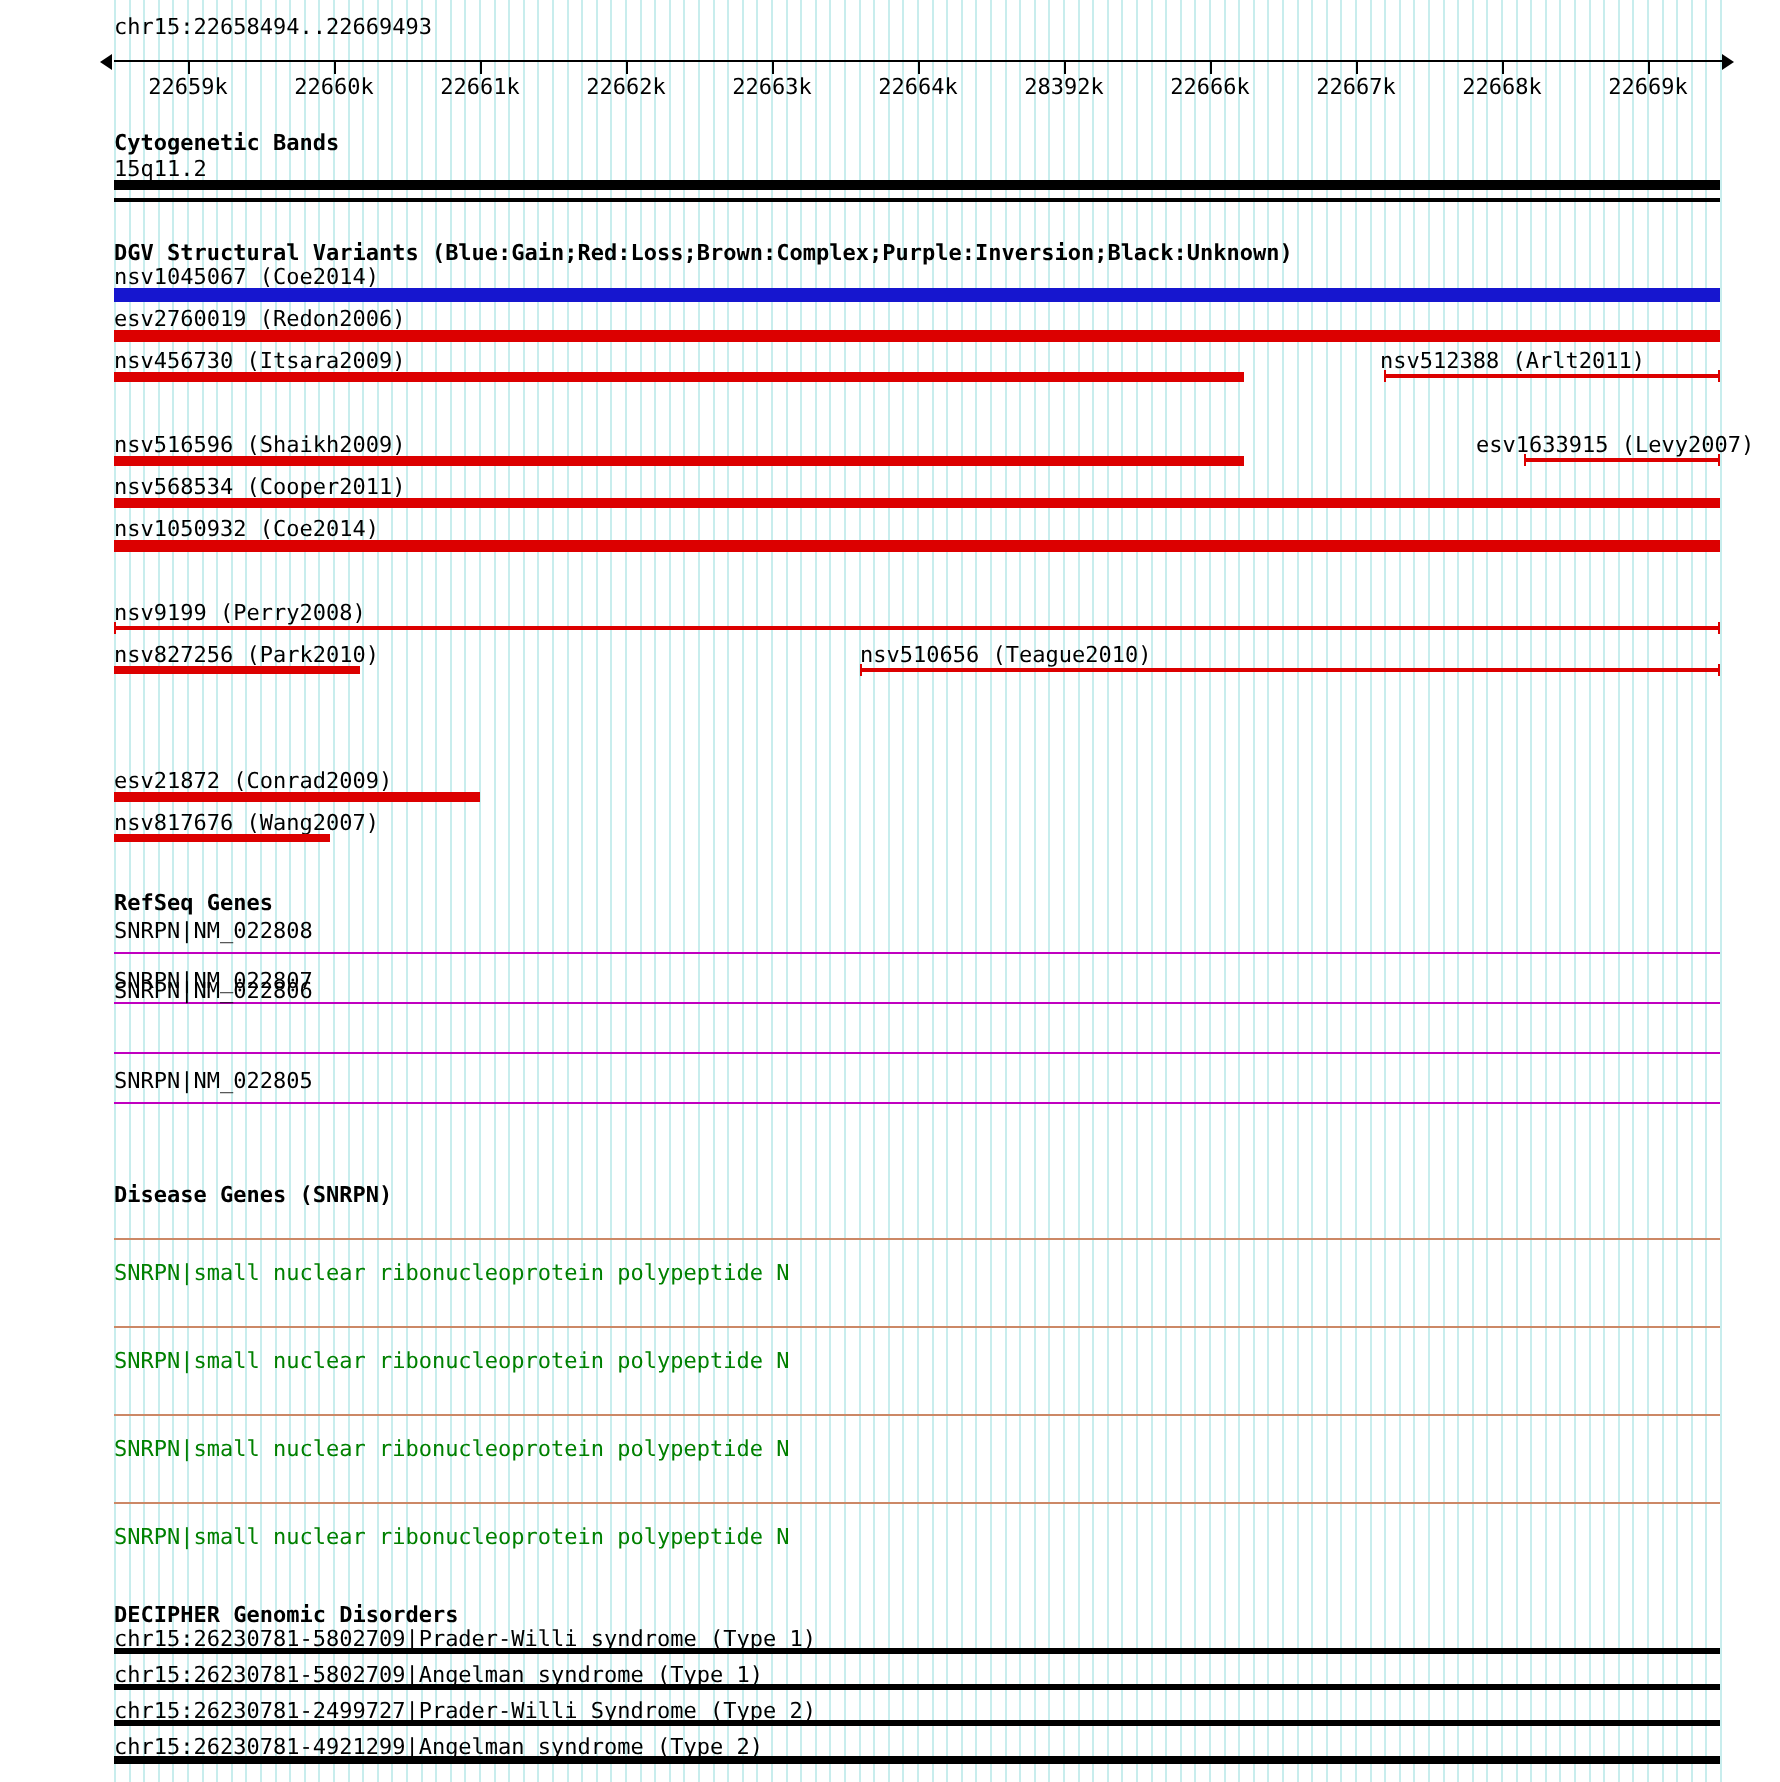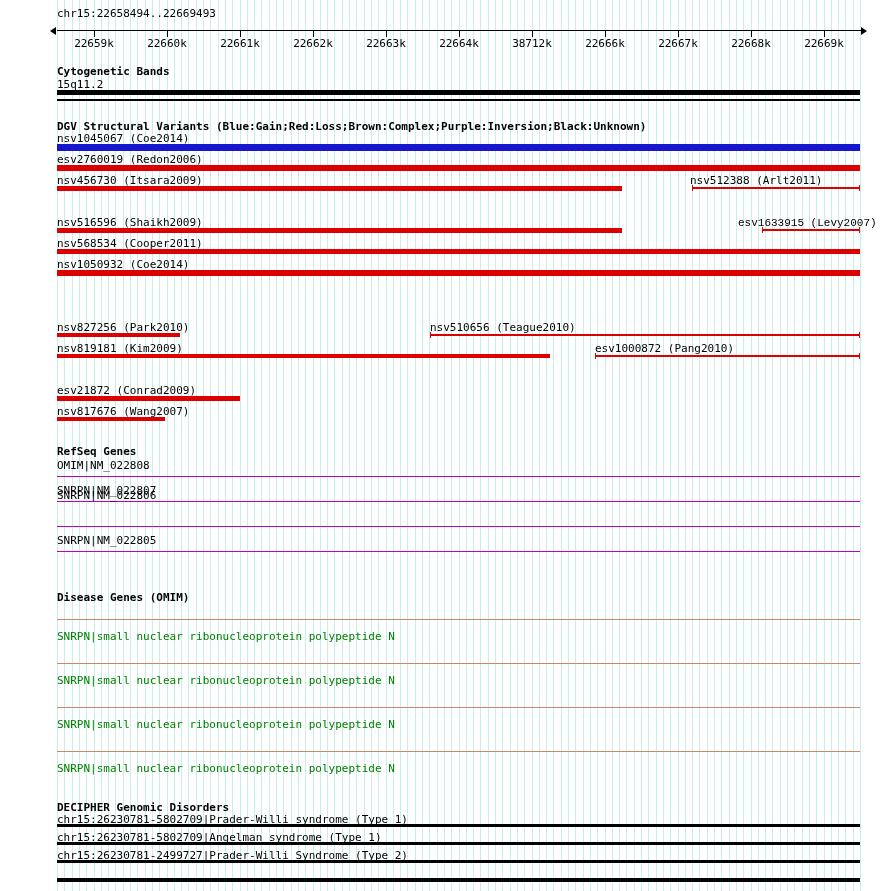--- a/index.html
+++ b/index.html
@@ -46,21 +46,21 @@
   <div class="tick" style="left: 678px;"></div>
   <div class="tick" style="left: 751px;"></div>
   <div class="tick" style="left: 824px;"></div>
 
   <span class="txt ticklab" style="left: 94px;">22659k</span>
   <span class="txt ticklab" style="left: 167px;">22660k</span>
   <span class="txt ticklab" style="left: 240px;">22661k</span>
   <span class="txt ticklab" style="left: 313px;">22662k</span>
   <span class="txt ticklab" style="left: 386px;">22663k</span>
   <span class="txt ticklab" style="left: 459px;">22664k</span>
-  <span class="txt ticklab" style="left: 532px;">38712k</span>
+  <span class="txt ticklab" style="left: 532px;">28392k</span>
   <span class="txt ticklab" style="left: 605px;">22666k</span>
   <span class="txt ticklab" style="left: 678px;">22667k</span>
   <span class="txt ticklab" style="left: 751px;">22668k</span>
   <span class="txt ticklab" style="left: 824px;">22669k</span>
 
   <span class="txt hd lx" style="top:66px">Cytogenetic Bands</span>
   <span class="txt lx" style="top:79px">15q11.2</span>
   <div class="bar" style="top: 90px; left: 57px; width: 803px; height: 5px; background: rgb(0, 0, 0);"></div>
   <div class="bar" style="top: 99px; left: 57px; width: 803px; height: 2px; background: rgb(0, 0, 0);"></div>
 
@@ -76,73 +76,72 @@
   </div>
   <div class="row" style="top:175px">
     <span class="txt lx" style="top:0">nsv456730 (Itsara2009)</span>
     <div class="bar" style="top: 11px; left: 57px; width: 565px; height: 5px; background: rgb(220, 0, 0);"></div>
     <span class="txt" style="top: 0px; left: 690px;">nsv512388 (Arlt2011)</span>
     <div class="bar lineb" style="top: 12px; left: 692px; width: 168px; height: 2px; background: rgb(220, 0, 0);"></div>
   </div>
   <div class="row" style="top:217px">
     <span class="txt lx" style="top:0">nsv516596 (Shaikh2009)</span>
     <div class="bar" style="top: 11px; left: 57px; width: 565px; height: 5px; background: rgb(220, 0, 0);"></div>
-    <span class="txt" style="top: 0px; left: 738px; font-family: Liberation Mono, monospace;">esv1633915 (Levy2007)</span>
+    <span class="txt" style="top: 0px; left: 738px;">esv1633915 (Levy2007)</span>
     <div class="bar lineb" style="top: 12px; left: 762px; width: 98px; height: 2px; background: rgb(220, 0, 0);"></div>
   </div>
   <div class="row" style="top:238px">
     <span class="txt lx" style="top:0">nsv568534 (Cooper2011)</span>
     <div class="bar" style="top: 11px; left: 57px; width: 803px; height: 5px; background: rgb(220, 0, 0);"></div>
   </div>
   <div class="row" style="top:259px">
     <span class="txt lx" style="top:0">nsv1050932 (Coe2014)</span>
     <div class="bar" style="top: 11px; left: 57px; width: 803px; height: 6px; background: rgb(220, 0, 0);"></div>
   </div>
+  <div class="row" style="top:301px">
+    <span class="txt lx" style="top:0">nsv9199 (Perry2008)</span>
+    <div class="bar lineb" style="top: 12px; left: 57px; width: 803px; height: 2px; background: rgb(220, 0, 0);"></div>
+  </div>
   <div class="row" style="top:322px">
     <span class="txt lx" style="top:0">nsv827256 (Park2010)</span>
     <div class="bar" style="top: 11px; left: 57px; width: 123px; height: 4px; background: rgb(220, 0, 0);"></div>
     <span class="txt" style="top: 0px; left: 430px;">nsv510656 (Teague2010)</span>
     <div class="bar lineb" style="top: 12px; left: 430px; width: 430px; height: 2px; background: rgb(220, 0, 0);"></div>
-  </div>
-  <div class="row" style="top:343px">
-    <span class="txt lx" style="top:0">nsv819181 (Kim2009)</span>
-    <div class="bar" style="top: 11px; left: 57px; width: 493px; height: 4px; background: rgb(220, 0, 0);"></div>
-    <span class="txt" style="top: 0px; left: 595px;">esv1000872 (Pang2010)</span>
-    <div class="bar lineb" style="top: 12px; left: 595px; width: 265px; height: 2px; background: rgb(220, 0, 0);"></div>
   </div>
   <div class="row" style="top:385px">
     <span class="txt lx" style="top:0">esv21872 (Conrad2009)</span>
     <div class="bar" style="top: 11px; left: 57px; width: 183px; height: 5px; background: rgb(220, 0, 0);"></div>
   </div>
   <div class="row" style="top:406px">
     <span class="txt lx" style="top:0">nsv817676 (Wang2007)</span>
     <div class="bar" style="top: 11px; left: 57px; width: 108px; height: 4px; background: rgb(220, 0, 0);"></div>
   </div>
 
   <span class="txt hd lx" style="top:446px">RefSeq Genes</span>
-  <span class="txt lx" style="top:460px">OMIM|NM_022808</span>
+  <span class="txt lx" style="top:460px">SNRPN|NM_022808</span>
   <div class="bar" style="top: 476px; left: 57px; width: 803px; height: 1px; background: rgb(192, 0, 192);"></div>
   <span class="txt lx" style="top:485px">SNRPN|NM_022807</span>
   <div class="bar" style="top: 501px; left: 57px; width: 803px; height: 1px; background: rgb(192, 0, 192);"></div>
   <span class="txt lx" style="top:490px">SNRPN|NM_022806</span>
   <div class="bar" style="top: 526px; left: 57px; width: 803px; height: 1px; background: rgb(192, 0, 192);"></div>
   <span class="txt lx" style="top:535px">SNRPN|NM_022805</span>
   <div class="bar" style="top: 551px; left: 57px; width: 803px; height: 1px; background: rgb(192, 0, 192);"></div>
 
-  <span class="txt hd lx" style="top:592px">Disease Genes (OMIM)</span>
+  <span class="txt hd lx" style="top:592px">Disease Genes (SNRPN)</span>
   <div class="bar" style="top: 619px; left: 57px; width: 803px; height: 1px; background: rgb(204, 136, 102);"></div>
   <span class="txt lx green" style="top:631px">SNRPN|small nuclear ribonucleoprotein polypeptide N</span>
   <div class="bar" style="top: 663px; left: 57px; width: 803px; height: 1px; background: rgb(204, 136, 102);"></div>
   <span class="txt lx green" style="top:675px">SNRPN|small nuclear ribonucleoprotein polypeptide N</span>
   <div class="bar" style="top: 707px; left: 57px; width: 803px; height: 1px; background: rgb(204, 136, 102);"></div>
   <span class="txt lx green" style="top:719px">SNRPN|small nuclear ribonucleoprotein polypeptide N</span>
   <div class="bar" style="top: 751px; left: 57px; width: 803px; height: 1px; background: rgb(204, 136, 102);"></div>
   <span class="txt lx green" style="top:763px">SNRPN|small nuclear ribonucleoprotein polypeptide N</span>
 
   <span class="txt hd lx" style="top:802px">DECIPHER Genomic Disorders</span>
   <span class="txt lx" style="top:814px">chr15:26230781-5802709|Prader-Willi syndrome (Type 1)</span>
   <div class="bar" style="top: 824px; left: 57px; width: 803px; height: 3px; background: rgb(0, 0, 0);"></div>
   <span class="txt lx" style="top:832px">chr15:26230781-5802709|Angelman syndrome (Type 1)</span>
   <div class="bar" style="top: 842px; left: 57px; width: 803px; height: 3px; background: rgb(0, 0, 0);"></div>
   <span class="txt lx" style="top:850px">chr15:26230781-2499727|Prader-Willi Syndrome (Type 2)</span>
   <div class="bar" style="top: 860px; left: 57px; width: 803px; height: 3px; background: rgb(0, 0, 0);"></div>
+  <span class="txt lx" style="top:868px">chr15:26230781-4921299|Angelman syndrome (Type 2)</span>
   <div class="bar" style="top: 878px; left: 57px; width: 803px; height: 4px; background: rgb(0, 0, 0);"></div>
 </div>
 
 </body></html>

